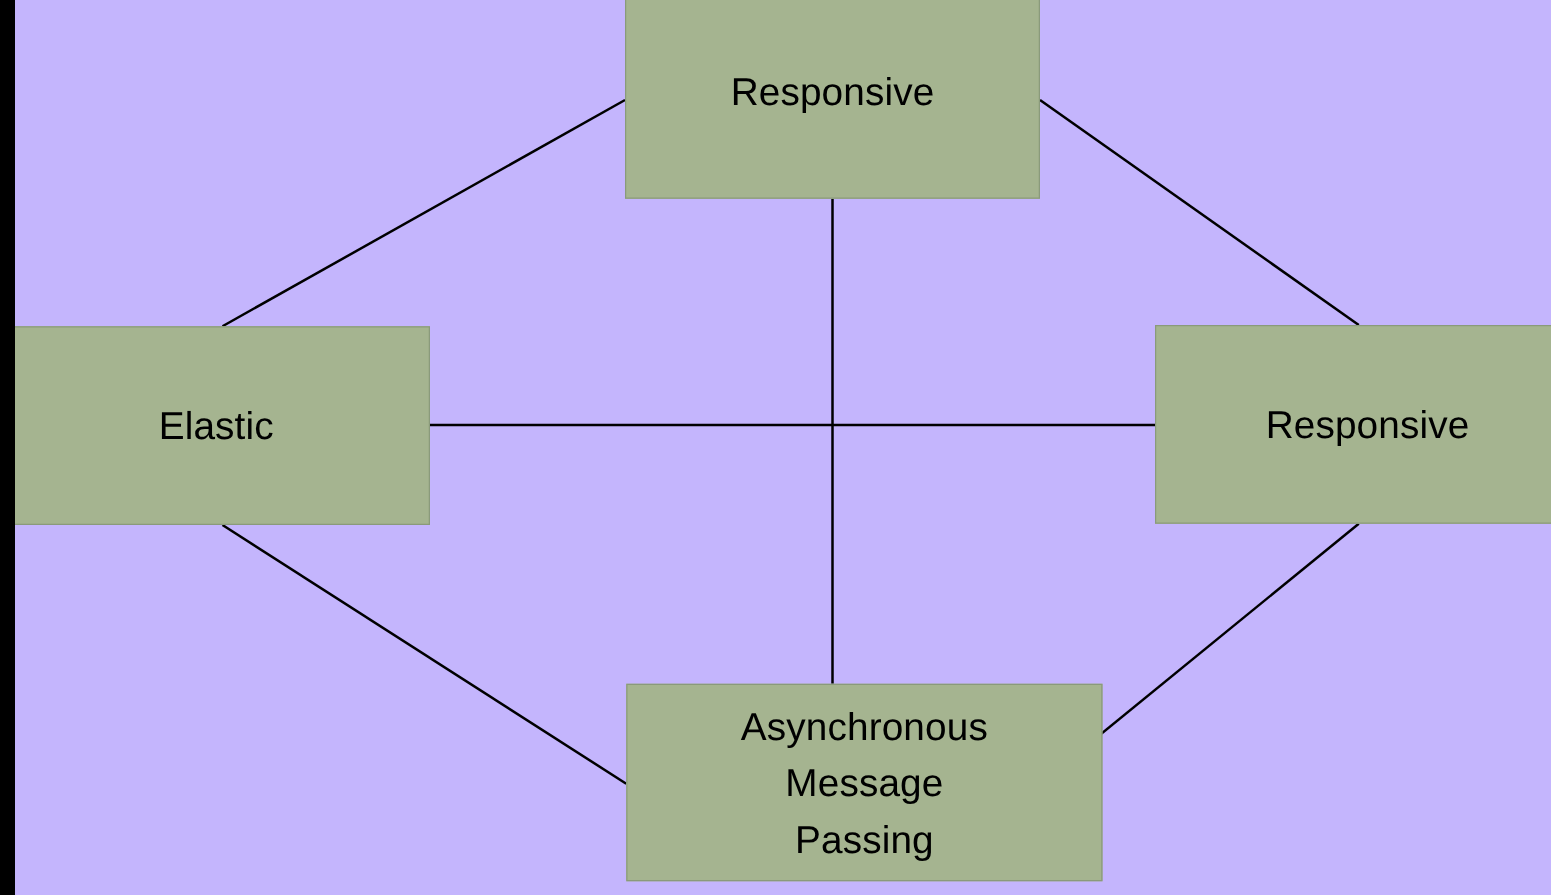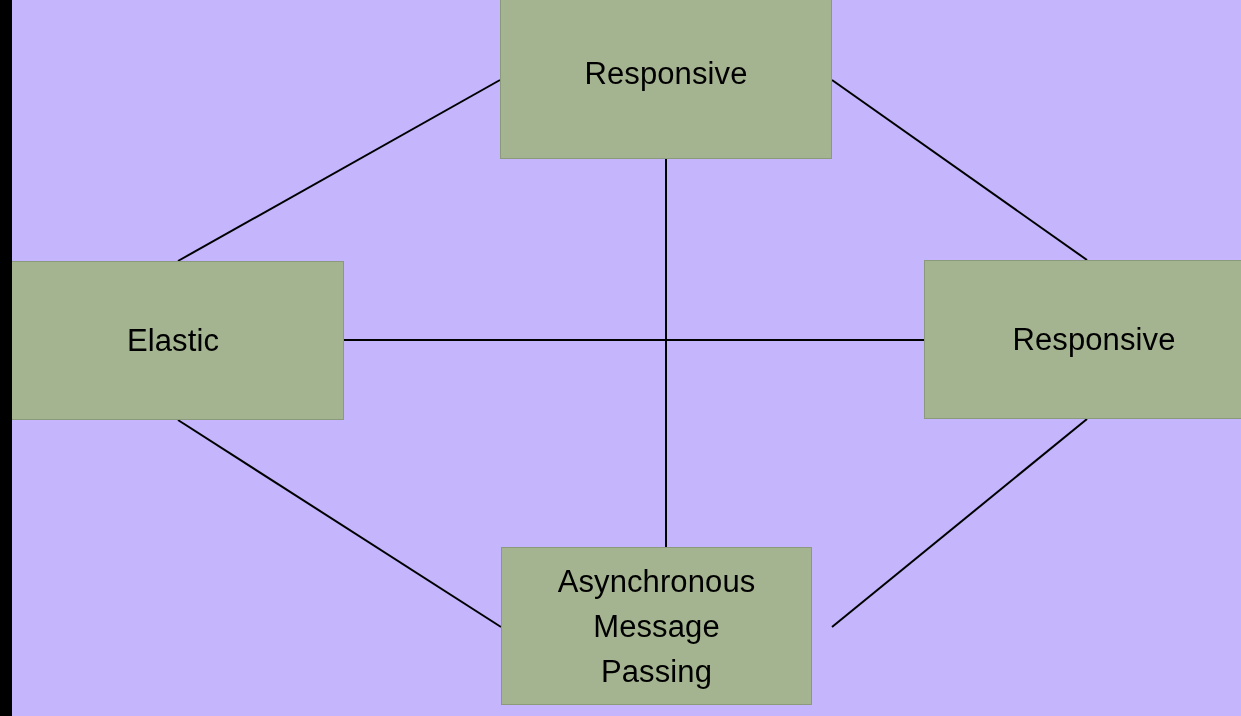--- a/index.html
+++ b/index.html
@@ -65,21 +65,21 @@
   }
   #node-resilient {
     left: 912px;
     top: 260px;
     width: 340px;
     height: 159px;
   }
   #node-async {
     left: 489px;
     top: 547px;
-    width: 311px;
+    width: 381px;
     height: 158px;
   }
   #node-async .node-label {
     line-height: 45px;
   }
 </style>
 </head>
 <body>
 
 <div id="canvas">

